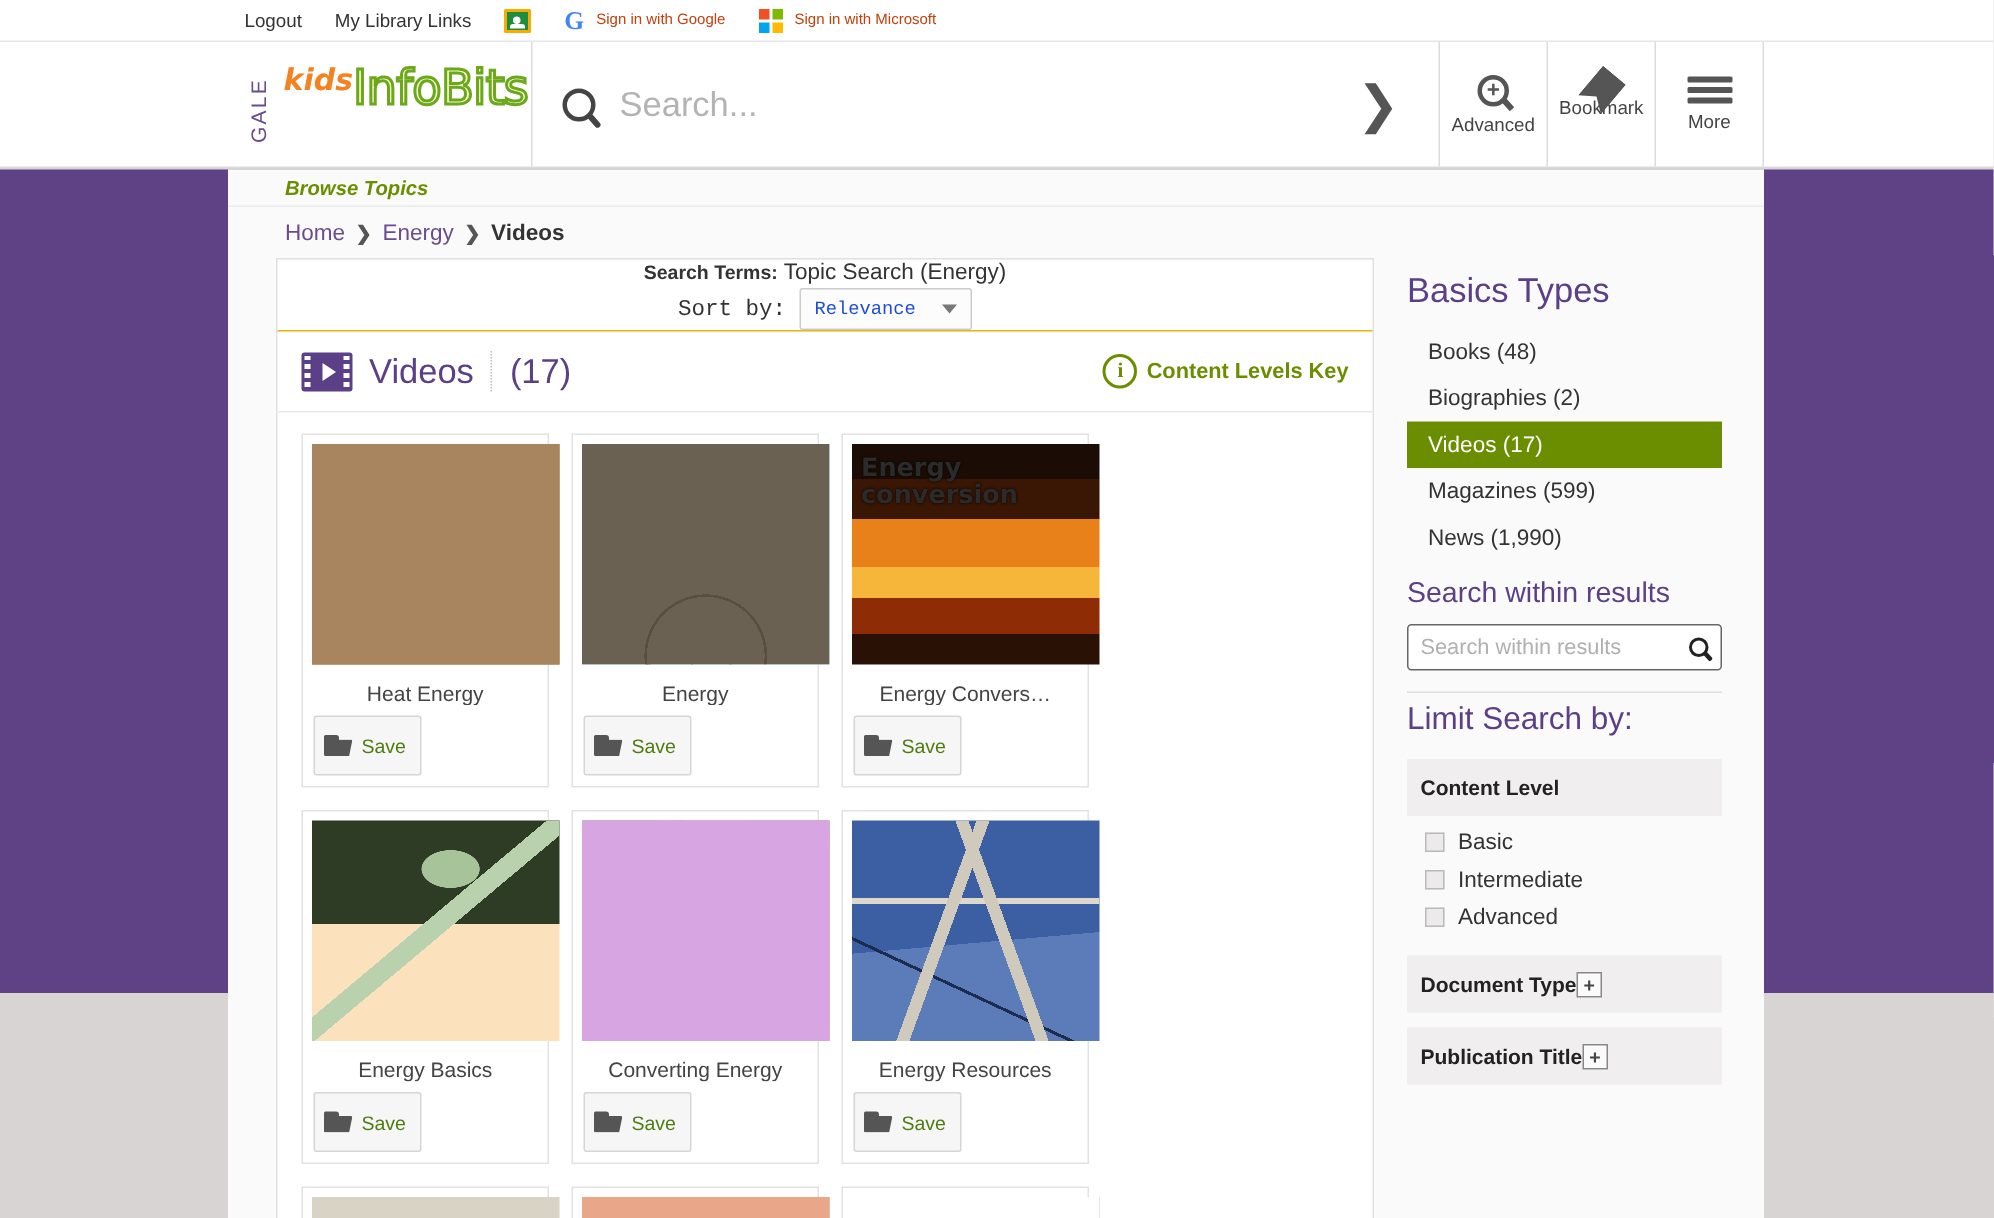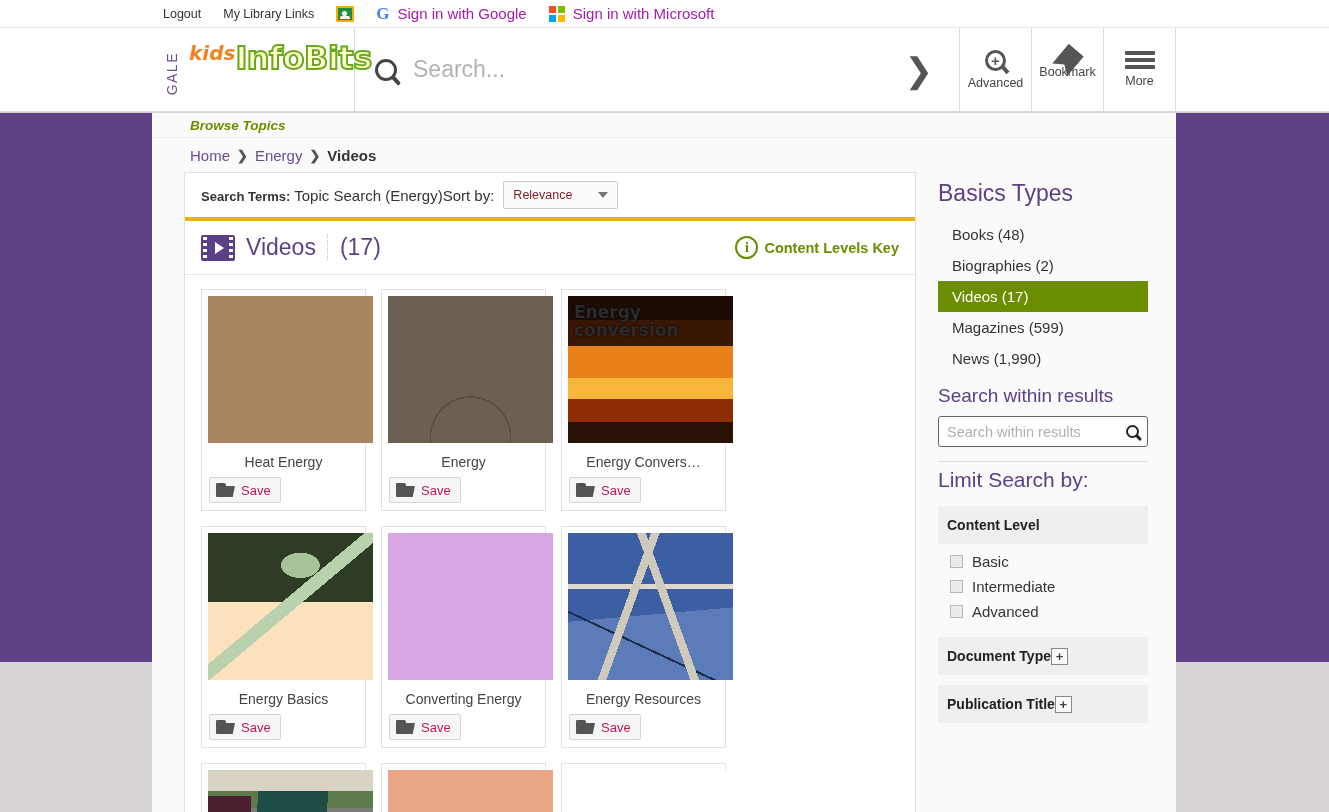--- a/index.html
+++ b/index.html
@@ -19,21 +19,21 @@
     border-bottom: 1px solid #e6e6e6;
     display: flex; align-items: center;
     padding-left: 163px;
     font-size: 12.5px;
   }
   .utilbar a {
     color: #333; text-decoration: none; margin-right: 22px;
     white-space: nowrap;
   }
   .util-signin { display: flex; align-items: center; margin-right: 22px; }
-  .util-signin span.lbl { color: #a21caf; font-size: 15px; margin-left: 8px; white-space: nowrap;}
+  .util-signin span.lbl { color: #c2410c; font-size: 10px; margin-left: 8px; white-space: nowrap;}
 
   .gc-icon {
     width: 18px; height: 16px; background: #1e8e3e;
     border: 2px solid #f9ab00; border-radius: 1px;
     position: relative; flex: none;
   }
   .gc-icon::before {
     content: ""; position: absolute; left: 4px; top: 3px;
     width: 5px; height: 5px; border-radius: 50%; background: #fff;
   }
@@ -74,21 +74,21 @@
     color: #6b4c8f; font-size: 14px; letter-spacing: 1.5px;
     font-weight: normal; margin-top: 8px; margin-right: 3px;
   }
   .logo-text { display: flex; flex-direction: row; line-height: 0.9; }
   .logo-kids {
     color: #f58220; font-size: 20px; font-style: italic; font-weight: bold;
     margin-left: 6px; margin-bottom: -1px;
     font-family: "DejaVu Sans", sans-serif;
   }
   .logo-infobits {
-    font-size: 32px; font-weight: bold; color: #ffffcc;
+    font-size: 32px; font-weight: normal; color: #ffffcc;
     -webkit-text-stroke: 2px #6aa81c;
     font-family: "DejaVu Sans", sans-serif;
     letter-spacing: -0.5px;
   }
 
   .searchzone {
     flex: 1; display: flex; align-items: center;
     border-right: 1px solid #dcdcdc; padding: 0 16px 0 20px;
   }
   .mag {
@@ -171,31 +171,31 @@
   .breadcrumb .sep { color: #555; font-weight: bold; font-size: 13px; }
   .breadcrumb .cur { color: #333; font-weight: bold; }
 
   .columns { display: flex; padding: 0 28px 0 32px; gap: 22px; }
 
   
   .results {
     width: 735px; background: #fff; border: 1px solid #e0e0e0;
   }
   .terms-row {
-    height: 48px; display: flex; align-items: center; 
-    padding: 0 16px 0 16px; border-bottom: 4px solid #eab308;
+    height: 48px; display: flex; align-items: center; justify-content: space-between;
+    padding: 0 16px 0 16px; border-bottom: 1px solid #eab308; flex-direction: column;
   }
   .terms-left { font-size: 15px; color: #333; }
   .terms-left b { font-size: 13px; }
-  .sort-wrap { display: flex; align-items: center; gap: 9px; }
+  .sort-wrap { display: flex; align-items: center; gap: 9px; font-family: Liberation Mono, monospace; }
   .sort-lbl { font-size: 15px; color: #333; }
   .sort-sel {
     width: 115px; height: 28px; border: 1px solid #ccc; background: #fcfcfc;
     border-radius: 2px; display: flex; align-items: center; justify-content: space-between;
-    padding: 0 9px; font-size: 12.5px; color: #7f1d1d; cursor: pointer;
+    padding: 0 9px; font-size: 12.5px; color: #1d4ed8; cursor: pointer;
   }
   .caret { width:0;height:0;border-left:5px solid transparent;border-right:5px solid transparent;
            border-top:6px solid #777; }
 
   .vid-row {
     height: 54px; display: flex; align-items: center; justify-content: space-between;
     padding: 0 16px 0 16px; border-bottom: 1px solid #e8e8e8;
   }
   .vid-left { display: flex; align-items: center; gap: 11px; }
   .film {
@@ -237,22 +237,22 @@
     width: 165px; height: 147px; margin: -1px -1px 0 -1px;
     background-size: cover; background-position: center;
     position: relative; overflow: hidden;
   }
   .card-title {
     font-size: 14px; color: #444; margin: 11px 0 7px 0;
     text-align: center; white-space: nowrap; overflow: hidden;
   }
   .save-btn {
     align-self: flex-start; border: 1px solid #d5d5d5; background: #f6f6f6;
-    height: 26px; padding: 0 9px 0 6px; display: flex; align-items: center;
-    gap: 6px; font-size: 13px; color: #be185d; cursor: pointer; border-radius: 2px;
+    height: 40px; padding: 0 9px 0 6px; display: flex; align-items: center;
+    gap: 6px; font-size: 13px; color: #4d7c0f; cursor: pointer; border-radius: 2px;
   }
   .folder {
     width: 19px; height: 14px; position: relative; flex:none;
   }
   .folder::before {
     content:""; position:absolute; left:0; top:0; width:10px; height:4px;
     background:#555; border-radius:1px 2px 0 0;
   }
   .folder::after {
     content:""; position:absolute; left:0; top:3px; width:19px; height:11px;

